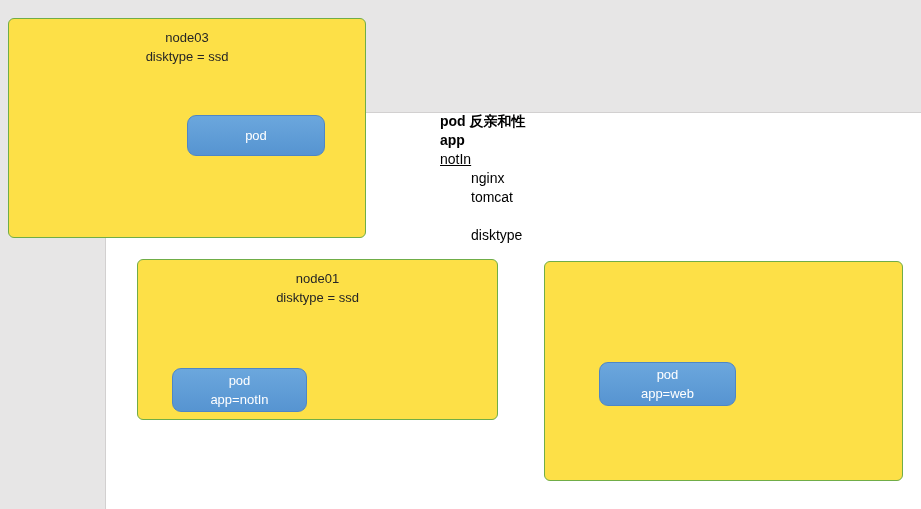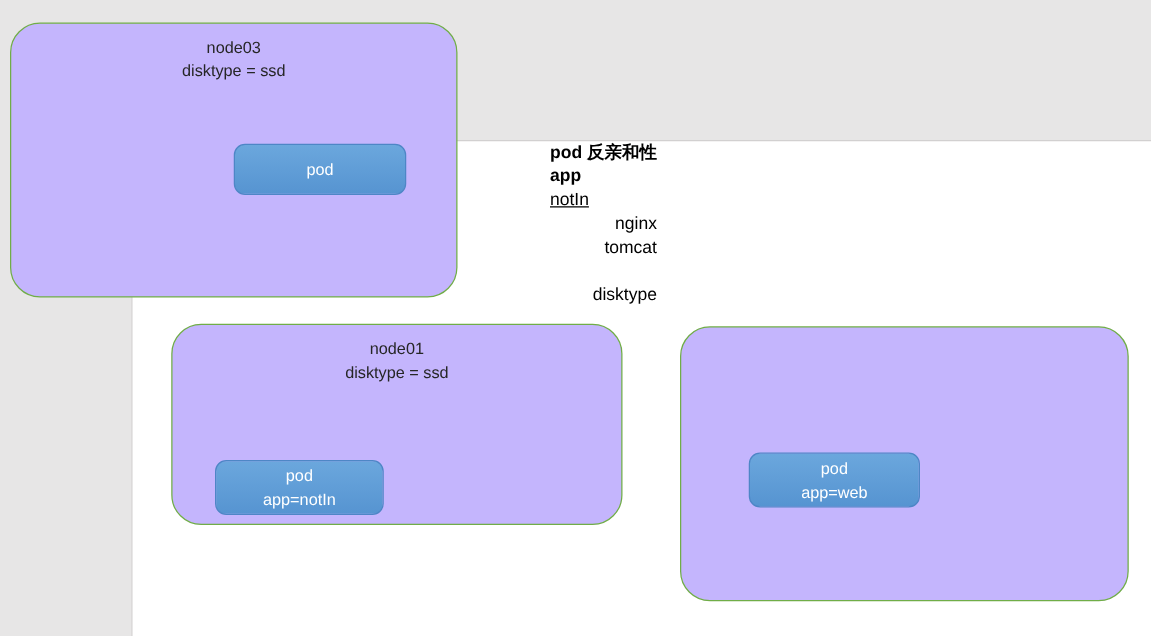--- a/index.html
+++ b/index.html
@@ -15,23 +15,23 @@
     position: absolute;
     left: 105px; top: 112px;
     width: 816px; height: 397px;
     background: #ffffff;
     border-top: 1px solid #d2d0d0;
     border-left: 1px solid #d2d0d0;
     box-sizing: border-box;
   }
   .node {
     position: absolute;
-    background: #c4b5fd;
+    background: #fde047;
     border: 1px solid #70ad47;
-    border-radius: 24px;
+    border-radius: 6px;
     box-sizing: border-box;
   }
   #node03 { left: 8px;   top: 18px;  width: 358px; height: 220px; }
   #node01 { left: 137px; top: 259px; width: 361px; height: 161px; }
   #node02 { left: 544px; top: 261px; width: 359px; height: 220px; }
   .node-title {
     padding-top: 9px;
     text-align: center;
     font-size: 13px;
     line-height: 19px;
@@ -57,21 +57,21 @@
   #node02 .pod { left: 54px;  top: 100px; width: 137px; height: 44px; }
   .annotation {
     position: absolute;
     left: 440px; top: 112px;
     font-size: 14px;
     color: #000000;
   }
   .annotation .ln { height: 19px; line-height: 19px; white-space: pre; }
   .ind0 { margin-left: 0; font-weight: bold; }
   .ind1 { margin-left: 0; text-decoration: underline; }
-  .ind2 { margin-left: 31px; text-align: right; }
+  .ind2 { margin-left: 31px; }
 </style>
 </head>
 <body>
 
 <div class="canvas">
 
   <div class="slide"></div>
 
   <div class="node" id="node03">
     <div class="node-title">

